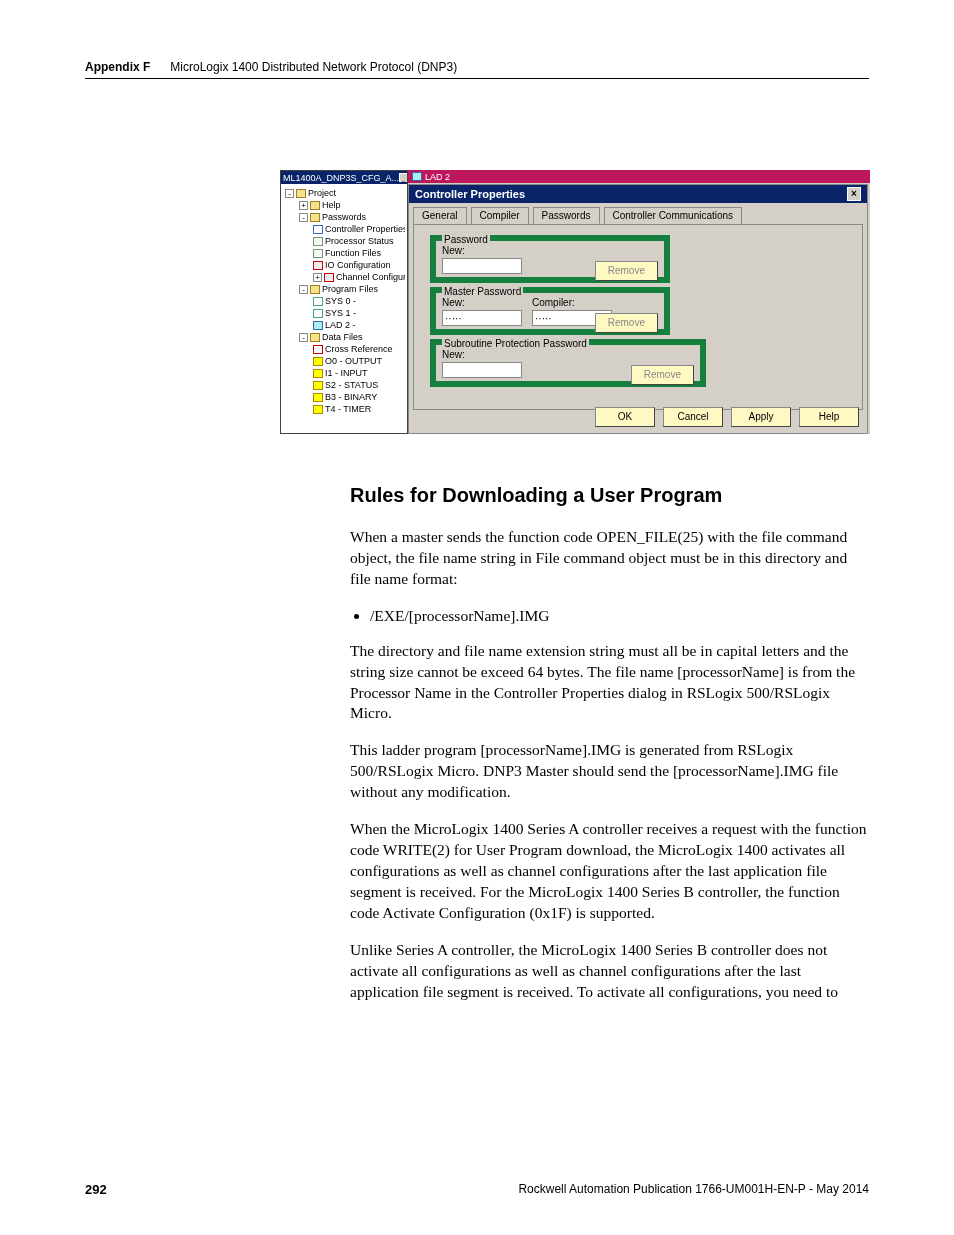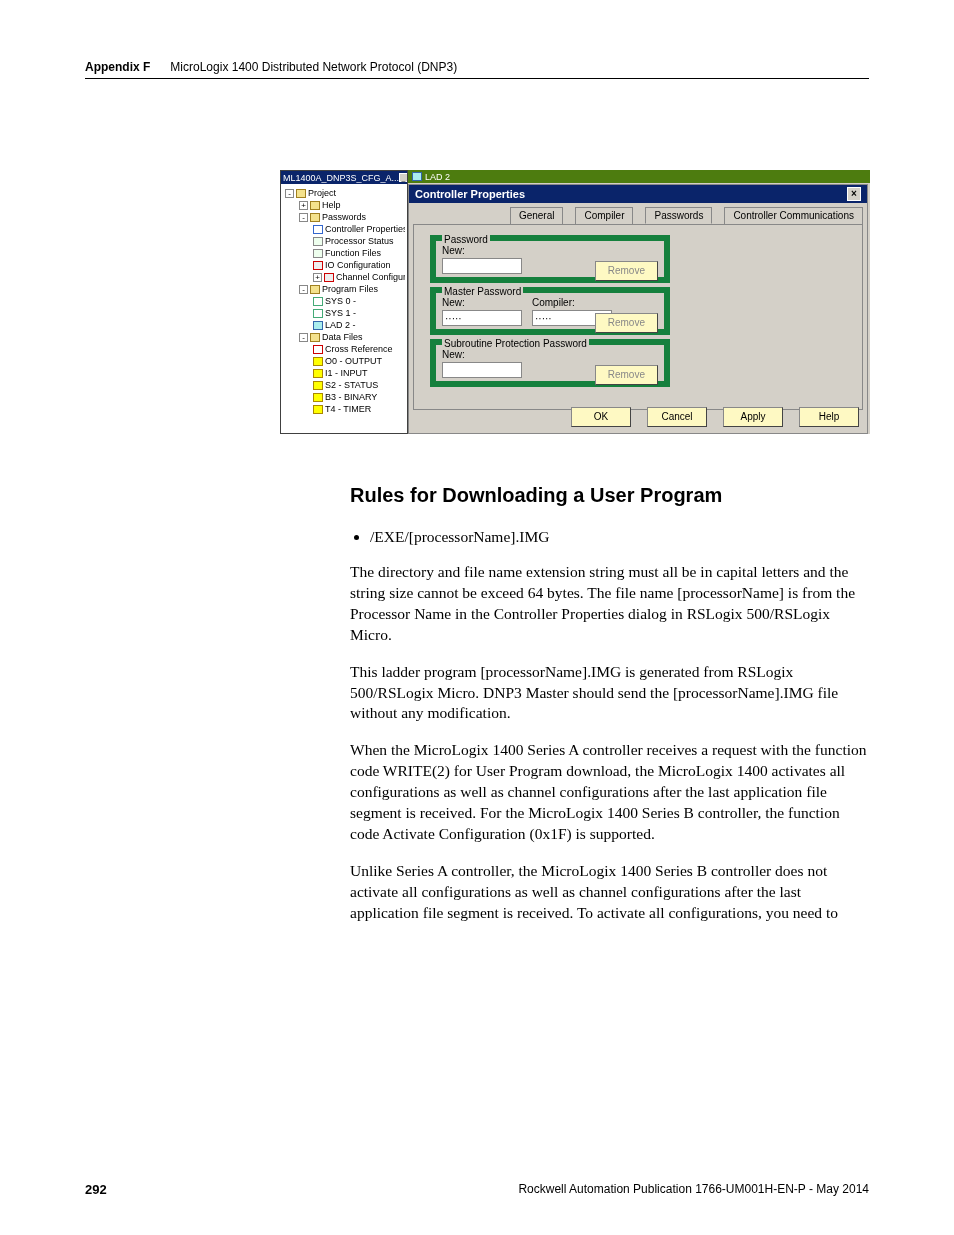--- a/index.html
+++ b/index.html
@@ -91,39 +91,39 @@
   .ic-blue   { background:#fff; border:1px solid #36c; }
   .exp { display:inline-block; width:9px; height:9px; border:1px solid #888; text-align:center; line-height:7px; font-size:8px; margin-right:2px; color:#000; background:#fff;}
 
   .shot-right {
     flex: 1;
     position: relative;
     background:#d4d0c8;
   }
   .lad-tab {
     position:absolute; top:0; left:0; right:0; height:13px;
-    background:#4d7c0f; color:#fff; font-size:9px; padding:0 4px;
+    background:#be185d; color:#fff; font-size:9px; padding:0 4px;
     display:flex; align-items:center;
   }
   .dialog {
     position:absolute; top:14px; left:0; right:2px; bottom:0;
     background:#d4d0c8; border:1px solid #888;
   }
   .dialog-title {
     height:18px; background:#0a246a; color:#fff; font-weight:bold;
     font-size:11px; padding:2px 6px;
     display:flex; justify-content:space-between; align-items:center;
   }
   .dialog-close {
     width:14px; height:14px; background:#d4d0c8; border:1px solid #fff;
     color:#000; font-size:10px; text-align:center; line-height:12px;
     font-family: Arial;
   }
   .tabs {
-    display:flex; gap:12px; margin:4px 4px 0 4px; font-size:10px;justify-content:flex-end;
+    display:flex; gap:4px; margin:4px 4px 0 4px; font-size:10px;
   }
   .tab {
     padding:2px 8px; background:#d4d0c8; border:1px solid #888;
     border-bottom:none; position:relative;
   }
   .tab.active { background:#d4d0c8; z-index:2; border-bottom:1px solid #d4d0c8; }
   .tab-panel {
     margin:0 4px 4px 4px; border:1px solid #888; height:186px;
     background:#d4d0c8; position:relative; font-size:10px;
   }
@@ -140,21 +140,21 @@
     font-size:10px; padding:0 2px;
   }
   .btn {
     height:20px; min-width:60px; background:#fef9c3;
     border:1px solid #888; border-right-color:#444; border-bottom-color:#444;
     font-size:10px; text-align:center; line-height:18px;
     display:inline-block; padding:0 12px;
   }
   .btn.disabled { color:#888; }
   .dlg-btns {
-    position:absolute; right:8px; bottom:6px; display:flex; gap:16px;
+    position:absolute; right:8px; bottom:6px; display:flex; gap:8px;
   }
 
   
   .body-text {
     position:absolute; top:454px; left:350px; width:520px;
     font-size:15.5px; line-height:1.35;
   }
   .body-text p { margin-bottom:16px; }
   .h2 {
     font-family: Arial, Helvetica, sans-serif;
@@ -245,40 +245,41 @@
               <input class="fld-input" value="·····" style="">
             </div>
             <div>
               <div class="fld-label">Compiler:</div>
               <input class="fld-input" value="·····" style="">
             </div>
           </div>
           <span class="btn disabled" style="position:absolute; right:6px; top:20px;">Remove</span>
         </div>
 
-        <div class="group" style="top:114px; left:16px; width:240px; height:48px;">
+        <div class="group" style="top:114px; left:16px; width:276px; height:48px;">
           <div class="group-label">Subroutine Protection Password</div>
           <div class="fld-label">New:</div>
           <input class="fld-input" style="">
           <span class="btn disabled" style="position:absolute; right:6px; top:20px;">Remove</span>
         </div>
 
       </div>
       <div class="dlg-btns">
         <span class="btn">OK</span>
         <span class="btn">Cancel</span>
         <span class="btn">Apply</span>
         <span class="btn">Help</span>
       </div>
     </div>
   </div>
 </div>
 
 <div class="body-text">
   <div class="h2">Rules for Downloading a User Program</div>
+  <p>When a master sends the function code OPEN_FILE(25) with the file command object, the file name string in File command object must be in this directory and file name format:</p>
   <ul class="bullet">
     <li>/EXE/[processorName].IMG</li>
   </ul>
   <p>The directory and file name extension string must all be in capital letters and the string size cannot be exceed 64 bytes. The file name [processorName] is from the Processor Name in the Controller Properties dialog in RSLogix 500/RSLogix Micro.</p>
   <p>This ladder program [processorName].IMG is generated from RSLogix 500/RSLogix Micro. DNP3 Master should send the [processorName].IMG file without any modification.</p>
   <p>When the MicroLogix 1400 Series A controller receives a request with the function code WRITE(2) for User Program download, the MicroLogix 1400 activates all configurations as well as channel configurations after the last application file segment is received. For the MicroLogix 1400 Series B controller, the function code Activate Configuration (0x1F) is supported.</p>
   <p>Unlike Series A controller, the MicroLogix 1400 Series B controller does not activate all configurations as well as channel configurations after the last application file segment is received. To activate all configurations, you need to</p>
 </div>
 
 <div class="footer">

